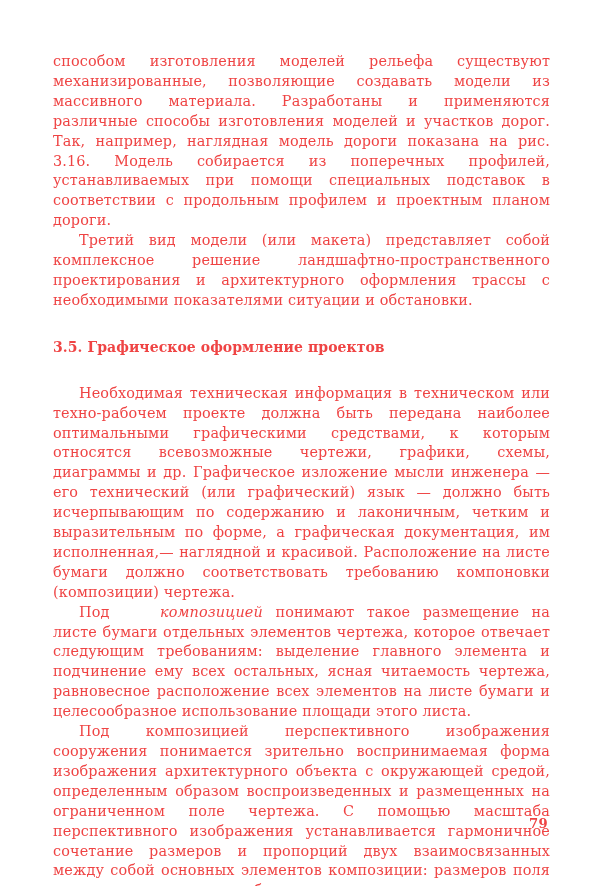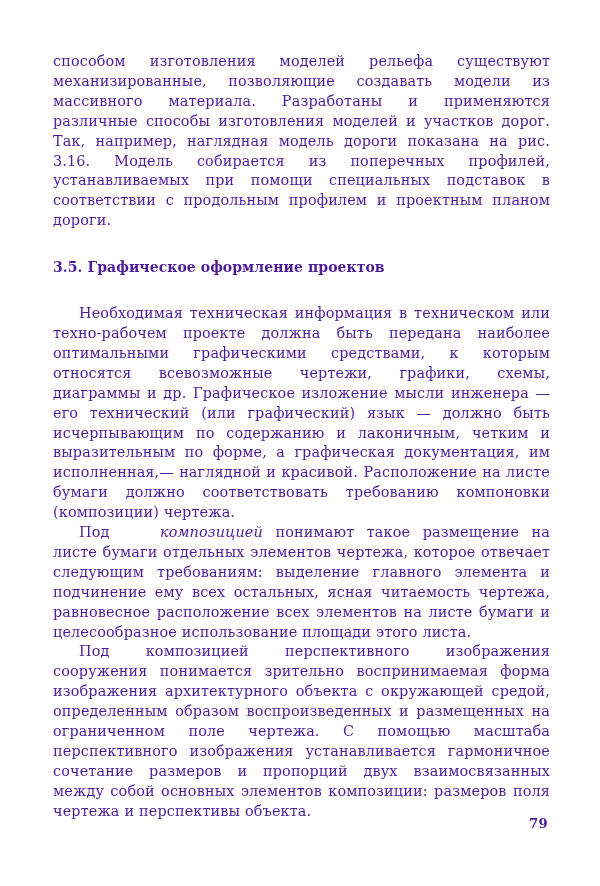--- a/index.html
+++ b/index.html
@@ -8,21 +8,21 @@
     padding: 0;
     background: #ffffff;
   }
   .page {
     position: relative;
     width: 600px;
     height: 886px;
     background: #ffffff;
     overflow: hidden;
     font-family: "DejaVu Serif", "Liberation Serif", serif;
-    color: #4c1d95;
+    color: #ef4444;
     -webkit-font-smoothing: none;
   }
   .text-block {
     position: absolute;
     left: 53px;
     top: 52px;
     width: 497px;
   }
   p.body-par {
     margin: 0;
@@ -62,20 +62,21 @@
 </style>
 </head>
 <body>
 
 <div class="page">
 
   <div class="text-block">
 
     <p class="body-par no-indent">способом изготовления моделей рельефа существуют механизированные, позволяющие создавать модели из массивного материала. Разработаны и применяются различные способы изготовления моделей и участков дорог. Так, например, наглядная модель дороги показана на рис. 3.16. Модель собирается из поперечных профилей, устанавливаемых при помощи специальных подставок в соответствии с продольным профилем и проектным планом дороги.</p>
 
+    <p class="body-par">Третий вид модели (или макета) представляет собой комплексное решение ландшафтно-пространственного проектирования и архитектурного оформления трассы с необходимыми показателями ситуации и обстановки.</p>
 
     <div class="spacer-before-heading"></div>
 
     <h2 class="section-heading">3.5. Графическое оформление проектов</h2>
 
     <div class="spacer-after-heading"></div>
 
     <p class="body-par">Необходимая техническая информация в техническом или техно-рабочем проекте должна быть передана наиболее оптимальными графическими средствами, к которым относятся всевозможные чертежи, графики, схемы, диаграммы и др. Графическое изложение мысли инженера — его технический (или графический) язык — должно быть исчерпывающим по содержанию и лаконичным, четким и выразительным по форме, а графическая документация, им исполненная,— наглядной и красивой. Расположение на листе бумаги должно соответствовать требованию компоновки (композиции) чертежа.</p>
 
     <p class="body-par"><span>Под </span><span class="word-italic">композицией</span><span> понимают такое размещение на листе бумаги отдельных элементов чертежа, которое отвечает следующим требованиям: выделение главного элемента и подчинение ему всех остальных, ясная читаемость чертежа, равновесное расположение всех элементов на листе бумаги и целесообразное использование площади этого листа.</span></p>

